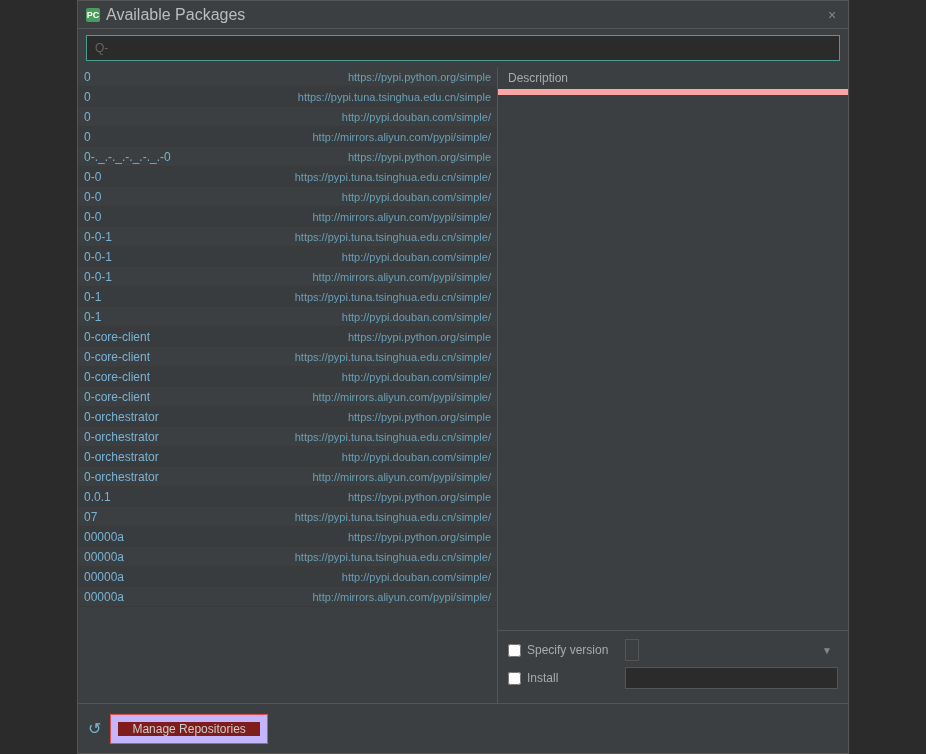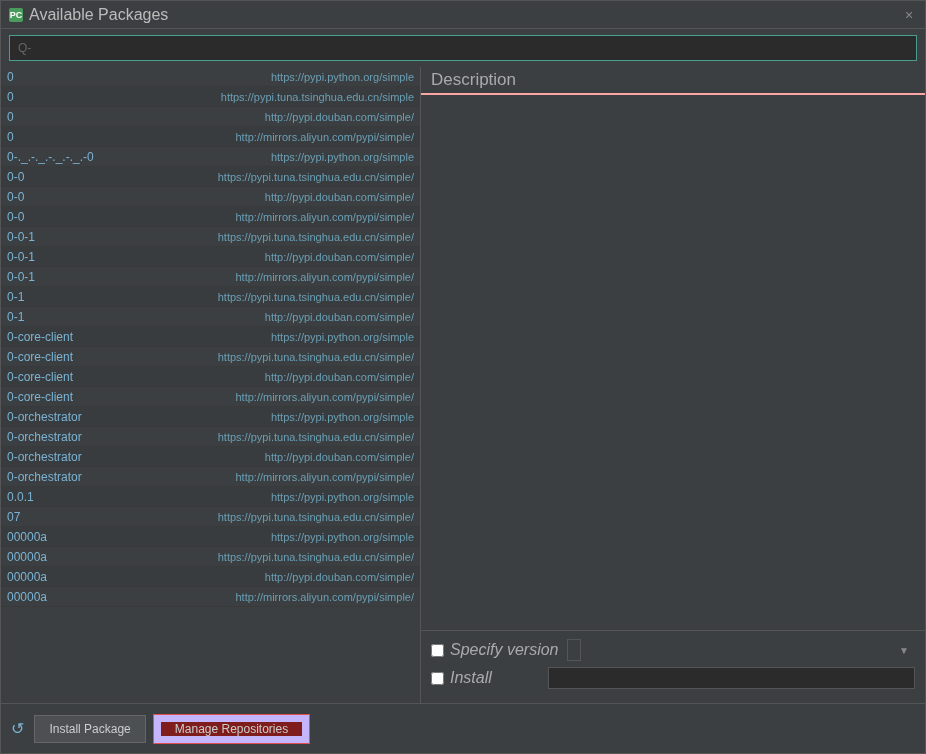--- a/index.html
+++ b/index.html
@@ -9,21 +9,21 @@
       font-size: 12px;
       color: #ccc;
       display: flex;
       justify-content: center;
       align-items: center;
       width: 926px;
       height: 754px;
       overflow: hidden;
     }
     .window {
-      width: 926px;
+      width: 772px;
       height: 754px;
       background: #3c3f41;
       border: 1px solid #555;
       display: flex;
       flex-direction: column;
       position: relative;
     }
     .title-bar {
       background: #3c3f41;
       height: 28px;
@@ -114,22 +114,22 @@
     }
     .right-panel {
       flex: 1;
       display: flex;
       flex-direction: column;
       background: #3c3f41;
     }
     .description-header {
       padding: 6px 10px;
       color: #aaa;
-      font-size: 17px;
-      border-bottom: 2px solid #fca5a5;
+      font-size: 12px;
+      border-bottom: 6px solid #fca5a5;
       height: 28px;
       display: flex;
       align-items: center;
     }
     .description-body {
       flex: 1;
       background: #3c3f41;
     }
     .options-area {
       padding: 8px 10px;
@@ -140,24 +140,23 @@
       display: flex;
       align-items: center;
       margin-bottom: 6px;
     }
     .option-row input[type="checkbox"] {
       margin-right: 6px;
       accent-color: #4a9c8e;
     }
     .option-label {
       color: #aaa;
-      font-size: 16px;
+      font-size: 12px;
       margin-right: 8px;
       min-width: 90px;
-      font-style: italic;
     }
     .option-input {
       flex: 1;
       background: #2b2b2b;
       border: 1px solid #555;
       color: #ccc;
       padding: 2px 6px;
       font-size: 12px;
       height: 22px;
       outline: none;
@@ -371,16 +370,15 @@
           <label class="option-label" for="options-check">Install</label>
           <input class="option-input" type="text" value="" style="">
         </div>
       </div>
     </div>
 
   </div>
 
   <div class="footer">
     <span class="refresh-icon">↺</span>
-    <button class="btn">Install Package</button>
     <button class="btn btn-manage-repos">Manage Repositories</button>
   </div>
 </div>
 
 </body></html>

